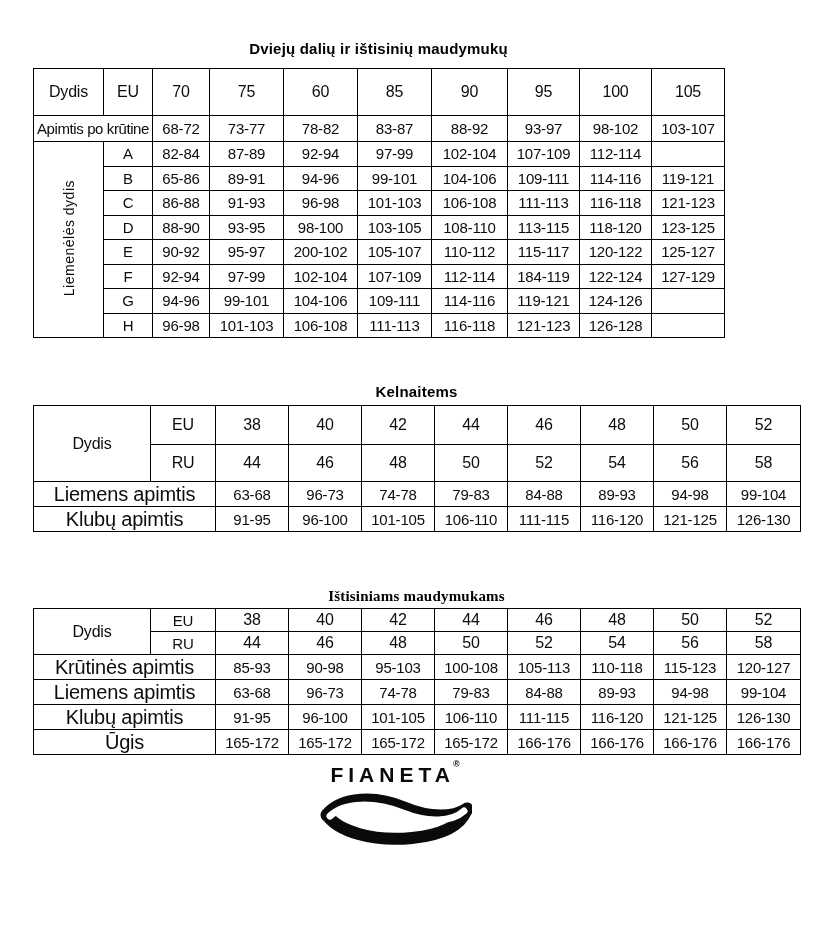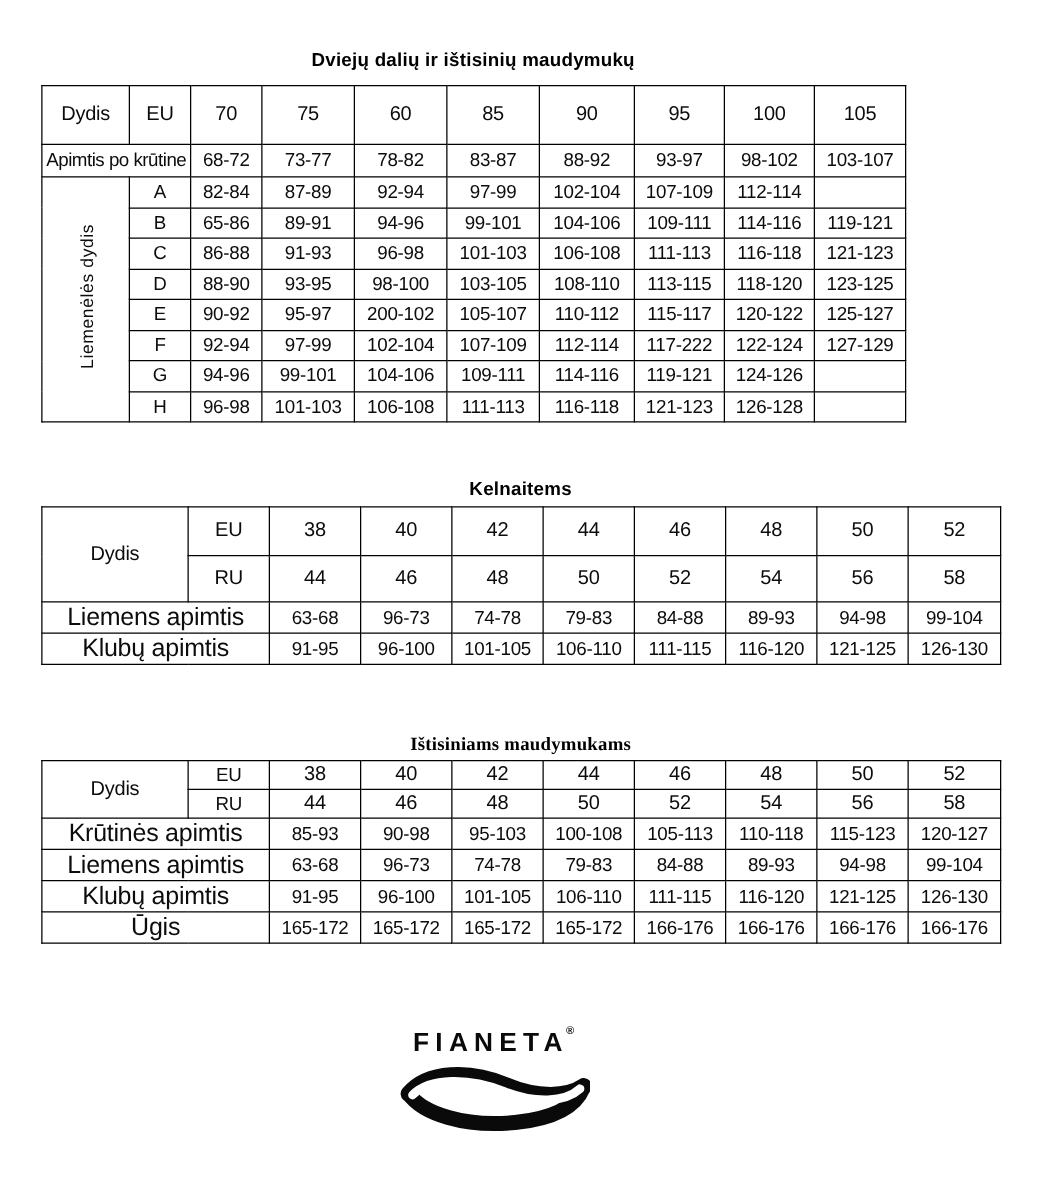--- a/index.html
+++ b/index.html
@@ -36,21 +36,21 @@
   tr.h26 { height:26px; } tr.h25 { height:25px; } tr.h24 { height:24.5px; }
   tr.h23 { height:23px; }
 
   .side-label { vertical-align:middle; }
   .side-label span {
     display:inline-block; writing-mode:vertical-rl; transform:rotate(180deg);
     font-size:14px; letter-spacing:0.5px; line-height:1;
   }
 
   
-  .logos { position:absolute; left:0; top:816px; width:663px; height:130px; }
+  .logos { position:absolute; left:0; top:756px; width:663px; height:130px; }
 
   .fianeta { position:absolute; left:316px; top:8px; width:160px; text-align:center; }
   .fianeta-name {
     font-weight:bold; font-size:21px; letter-spacing:5px; color:#0a0a0a;
     line-height:1; white-space:nowrap; padding-left:5px;
   }
   .fianeta-reg { font-size:9px; vertical-align:top; position:relative; top:-4px; left:-2px; }
   .fianeta-wave { display:block; margin:4px auto 0 auto; }
 
   .stella { position:absolute; left:505px; top:0; width:265px; height:115px; }
@@ -172,21 +172,21 @@
           <td>120-122</td>
           <td>125-127</td>
         </tr>
         <tr class="h24">
           <td>F</td>
           <td>92-94</td>
           <td>97-99</td>
           <td>102-104</td>
           <td>107-109</td>
           <td>112-114</td>
-          <td>117-222</td>
+          <td>184-119</td>
           <td>122-124</td>
           <td>127-129</td>
         </tr>
         <tr class="h24">
           <td>G</td>
           <td>94-96</td>
           <td>99-101</td>
           <td>104-106</td>
           <td>109-111</td>
           <td>114-116</td>

